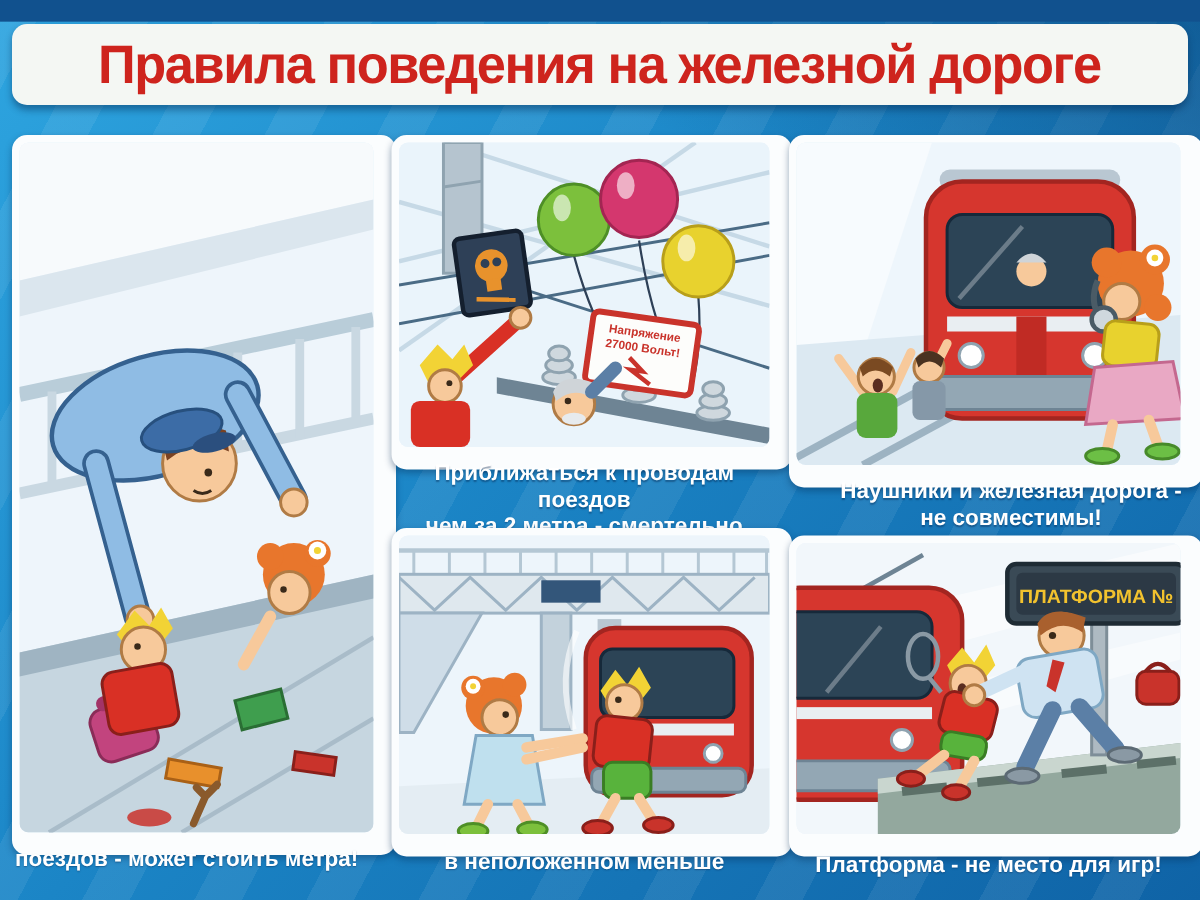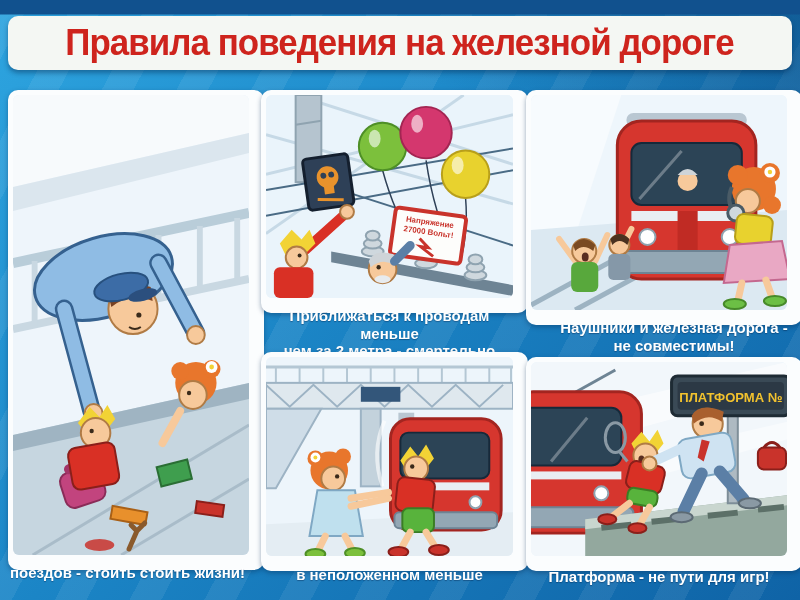--- a/index.html
+++ b/index.html
@@ -111,21 +111,21 @@
       </g>
       <g>
         <polygon points="66,328 78,312 88,322 96,310 104,324 96,334 74,338" fill="#f2d335"></polygon>
         <circle cx="84" cy="338" r="15" fill="#f7c99b" stroke="#b07b45" stroke-width="2"></circle>
         <circle cx="80" cy="336" r="2.2" fill="#3a2a1a"></circle>
         <rect x="58" y="350" width="48" height="42" rx="8" fill="#d93025" stroke="#8a1f1a" stroke-width="2" transform="rotate(-10 82 371)"></rect>
       </g>
     </svg>
   </div>
   <div class="cap left" style="left:10px;top:564px;width:252px;">
-    <div>поездов - стоить стоить жизни!</div>
+    <div>поездов - может стоить метра!</div>
   </div>
 
   <div class="panel" style="left:261px;top:90px;width:257px;height:213px;">
     <svg viewBox="0 0 250 205" width="247" height="203" preserveAspectRatio="none">
       <rect x="0" y="0" width="250" height="205" fill="#eaf4fb"></rect>
       <g stroke="#c6d9e6" stroke-width="3">
         <line x1="0" y1="40" x2="250" y2="110"></line>
         <line x1="0" y1="80" x2="250" y2="20"></line>
         <line x1="30" y1="0" x2="250" y2="70"></line>
         <line x1="0" y1="140" x2="200" y2="0"></line>
@@ -187,21 +187,21 @@
       <g>
         <circle cx="118" cy="176" r="14" fill="#f7c99b" stroke="#b07b45" stroke-width="2"></circle>
         <path d="M104,168 Q110,154 132,162 L130,172 Q118,164 106,174 Z" fill="#cfd4d8"></path>
         <ellipse cx="118" cy="186" rx="8" ry="4" fill="#e7ebee"></ellipse>
         <circle cx="114" cy="174" r="2.2" fill="#3a2a1a"></circle>
         <line x1="130" y1="168" x2="146" y2="152" stroke="#5b7fa6" stroke-width="9" stroke-linecap="round"></line>
       </g>
     </svg>
   </div>
   <div class="cap" style="left:259px;top:307px;width:261px;">
-    <div>Приближаться к проводам меньше</div>
+    <div>Приближаться к проводам поездов</div>
     <div>чем за 2 метра - смертельно</div>
     <div>опасно!</div>
   </div>
 
   <div class="panel" style="left:526px;top:90px;width:266px;height:225px;">
     <svg viewBox="0 0 255 215" width="256" height="215" preserveAspectRatio="none">
       <rect x="0" y="0" width="255" height="215" fill="#eef6fc"></rect>
       <polygon points="0,0 90,0 20,215 0,215" fill="#ffffff" opacity="0.5"></polygon>
       <polygon points="0,135 255,115 255,215 0,215" fill="#dce9f2"></polygon>
       <g stroke="#9db3c2" stroke-width="5">
@@ -379,16 +379,16 @@
         <line x1="152" y1="86" x2="122" y2="100" stroke="#cfe3f2" stroke-width="10" stroke-linecap="round"></line>
         <circle cx="118" cy="102" r="7" fill="#f7c99b" stroke="#b07b45" stroke-width="2"></circle>
         <line x1="170" y1="112" x2="152" y2="150" stroke="#5b7fa6" stroke-width="12" stroke-linecap="round"></line>
         <line x1="188" y1="110" x2="212" y2="138" stroke="#5b7fa6" stroke-width="12" stroke-linecap="round"></line>
         <ellipse cx="150" cy="156" rx="11" ry="5" fill="#8a99a4" stroke="#5c6a74" stroke-width="2"></ellipse>
         <ellipse cx="218" cy="142" rx="11" ry="5" fill="#8a99a4" stroke="#5c6a74" stroke-width="2"></ellipse>
       </g>
     </svg>
   </div>
   <div class="cap" style="left:524px;top:568px;width:270px;">
-    <div>Платформа - не пути для игр!</div>
+    <div>Платформа - не место для игр!</div>
   </div>
 
 </div>
 
 </body></html>

